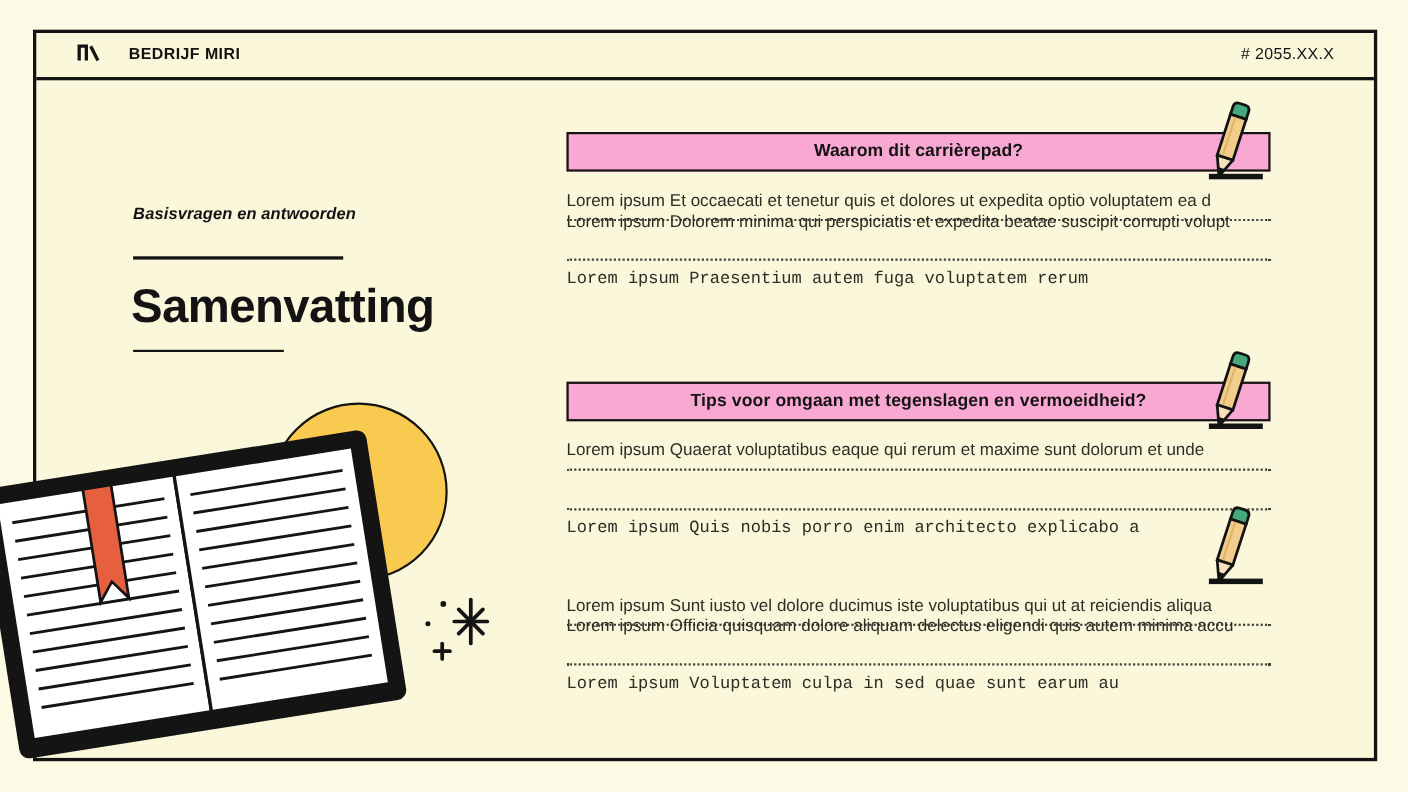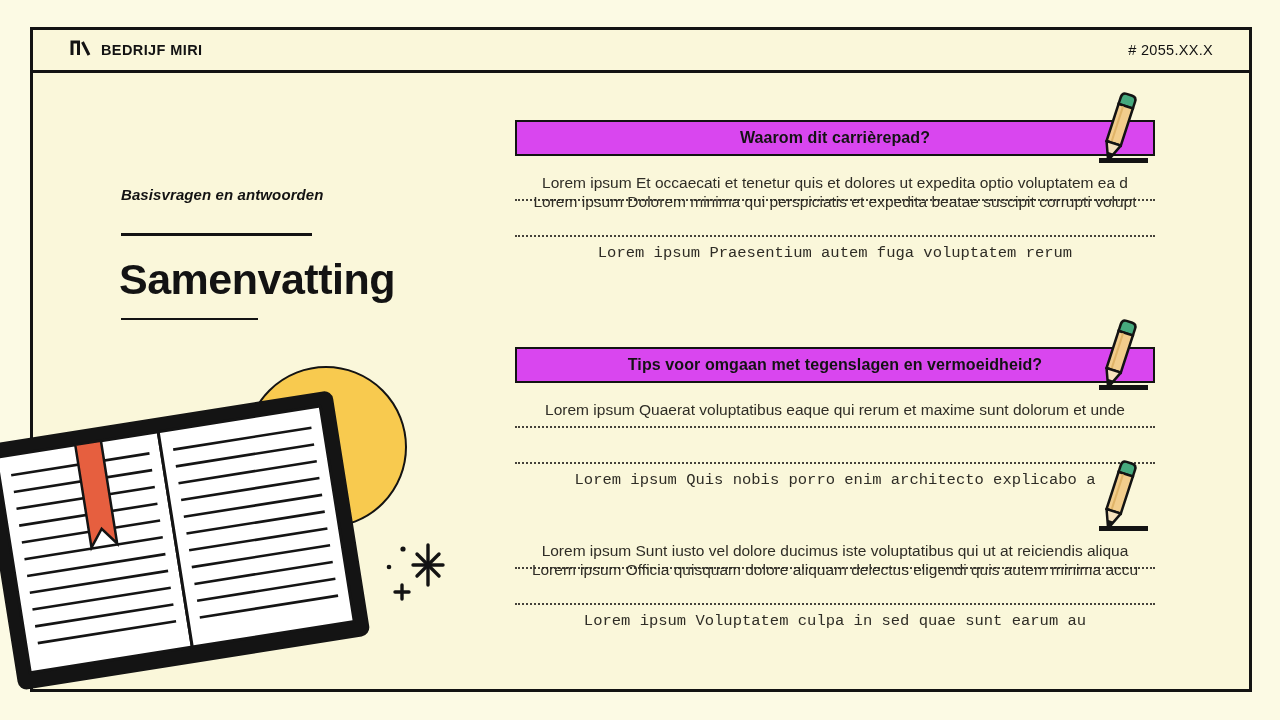--- a/index.html
+++ b/index.html
@@ -16,21 +16,21 @@
   .frame {
     position:absolute; left:30px; top:27px; width:1222px; height:665px;
     border:3px solid #131313; background:#FAF7DA;
   }
   .header-band {
     position:absolute; left:0; top:0; width:100%; height:43px;
     border-bottom:3px solid #131313;
     display:flex; align-items:center; justify-content:space-between;
     padding:0 36px;
   }
-  .brand { display:flex; align-items:center; gap:8px; }
+  .brand { display:flex; align-items:center; gap:24px; }
   .brand-text { font-weight:bold; font-size:14.5px; letter-spacing:.4px; }
   .header-code { font-weight:normal; font-size:14.5px; letter-spacing:.3px; }
 
   
   .eyebrow {
     position:absolute; left:121px; top:186px;
     font-size:15px; font-weight:bold; letter-spacing:.1px;font-style:italic;
   }
   .rule-a { position:absolute; left:121px; top:233px; width:191px; height:3px; background:#131313; }
   .big-title {
@@ -47,35 +47,35 @@
   .book-wrap {
     position:absolute; left:-12px; top:404px; width:380px; height:280px;
     transform:rotate(-9deg);
   }
   .sparkles { position:absolute; left:372px; top:532px; width:100px; height:90px; }
 
   
   .section { position:absolute; left:515px; width:640px; }
   .qbox {
     position:absolute; left:0; top:0; width:640px; height:36px;
-    background:#d946ef; border:2.5px solid #131313;
+    background:#f9a8d4; border:2.5px solid #131313;
     display:flex; align-items:center; justify-content:center;
     font-size:16px; font-weight:bold; letter-spacing:.1px;
     z-index:2;
   }
   .pencil {
     position:absolute; left:581px; top:-30px; width:44px; height:76px; z-index:3;
   }
   .qbox-shadow {
     position:absolute; left:584px; top:38px; width:49px; height:4.5px;
     background:#131313; z-index:1;
   }
   .row {
     position:absolute; left:0; width:640px; height:20px;
-    text-align:center; font-size:15.5px; line-height:20px; color:#2F2D26;
+    font-size:15.5px; line-height:20px; color:#2F2D26;
   }
   .dotline {
     position:absolute; left:0; width:640px; height:0;
     border-bottom:2px dotted #44423A;
   }
   .r1 { top:53px; } .d1 { top:79px; } .r2 { top:72px; } .d2 { top:115px; } .r3 { top:123px;font-family:Liberation Mono, monospace; }
 </style>
 </head>
 <body>
 

